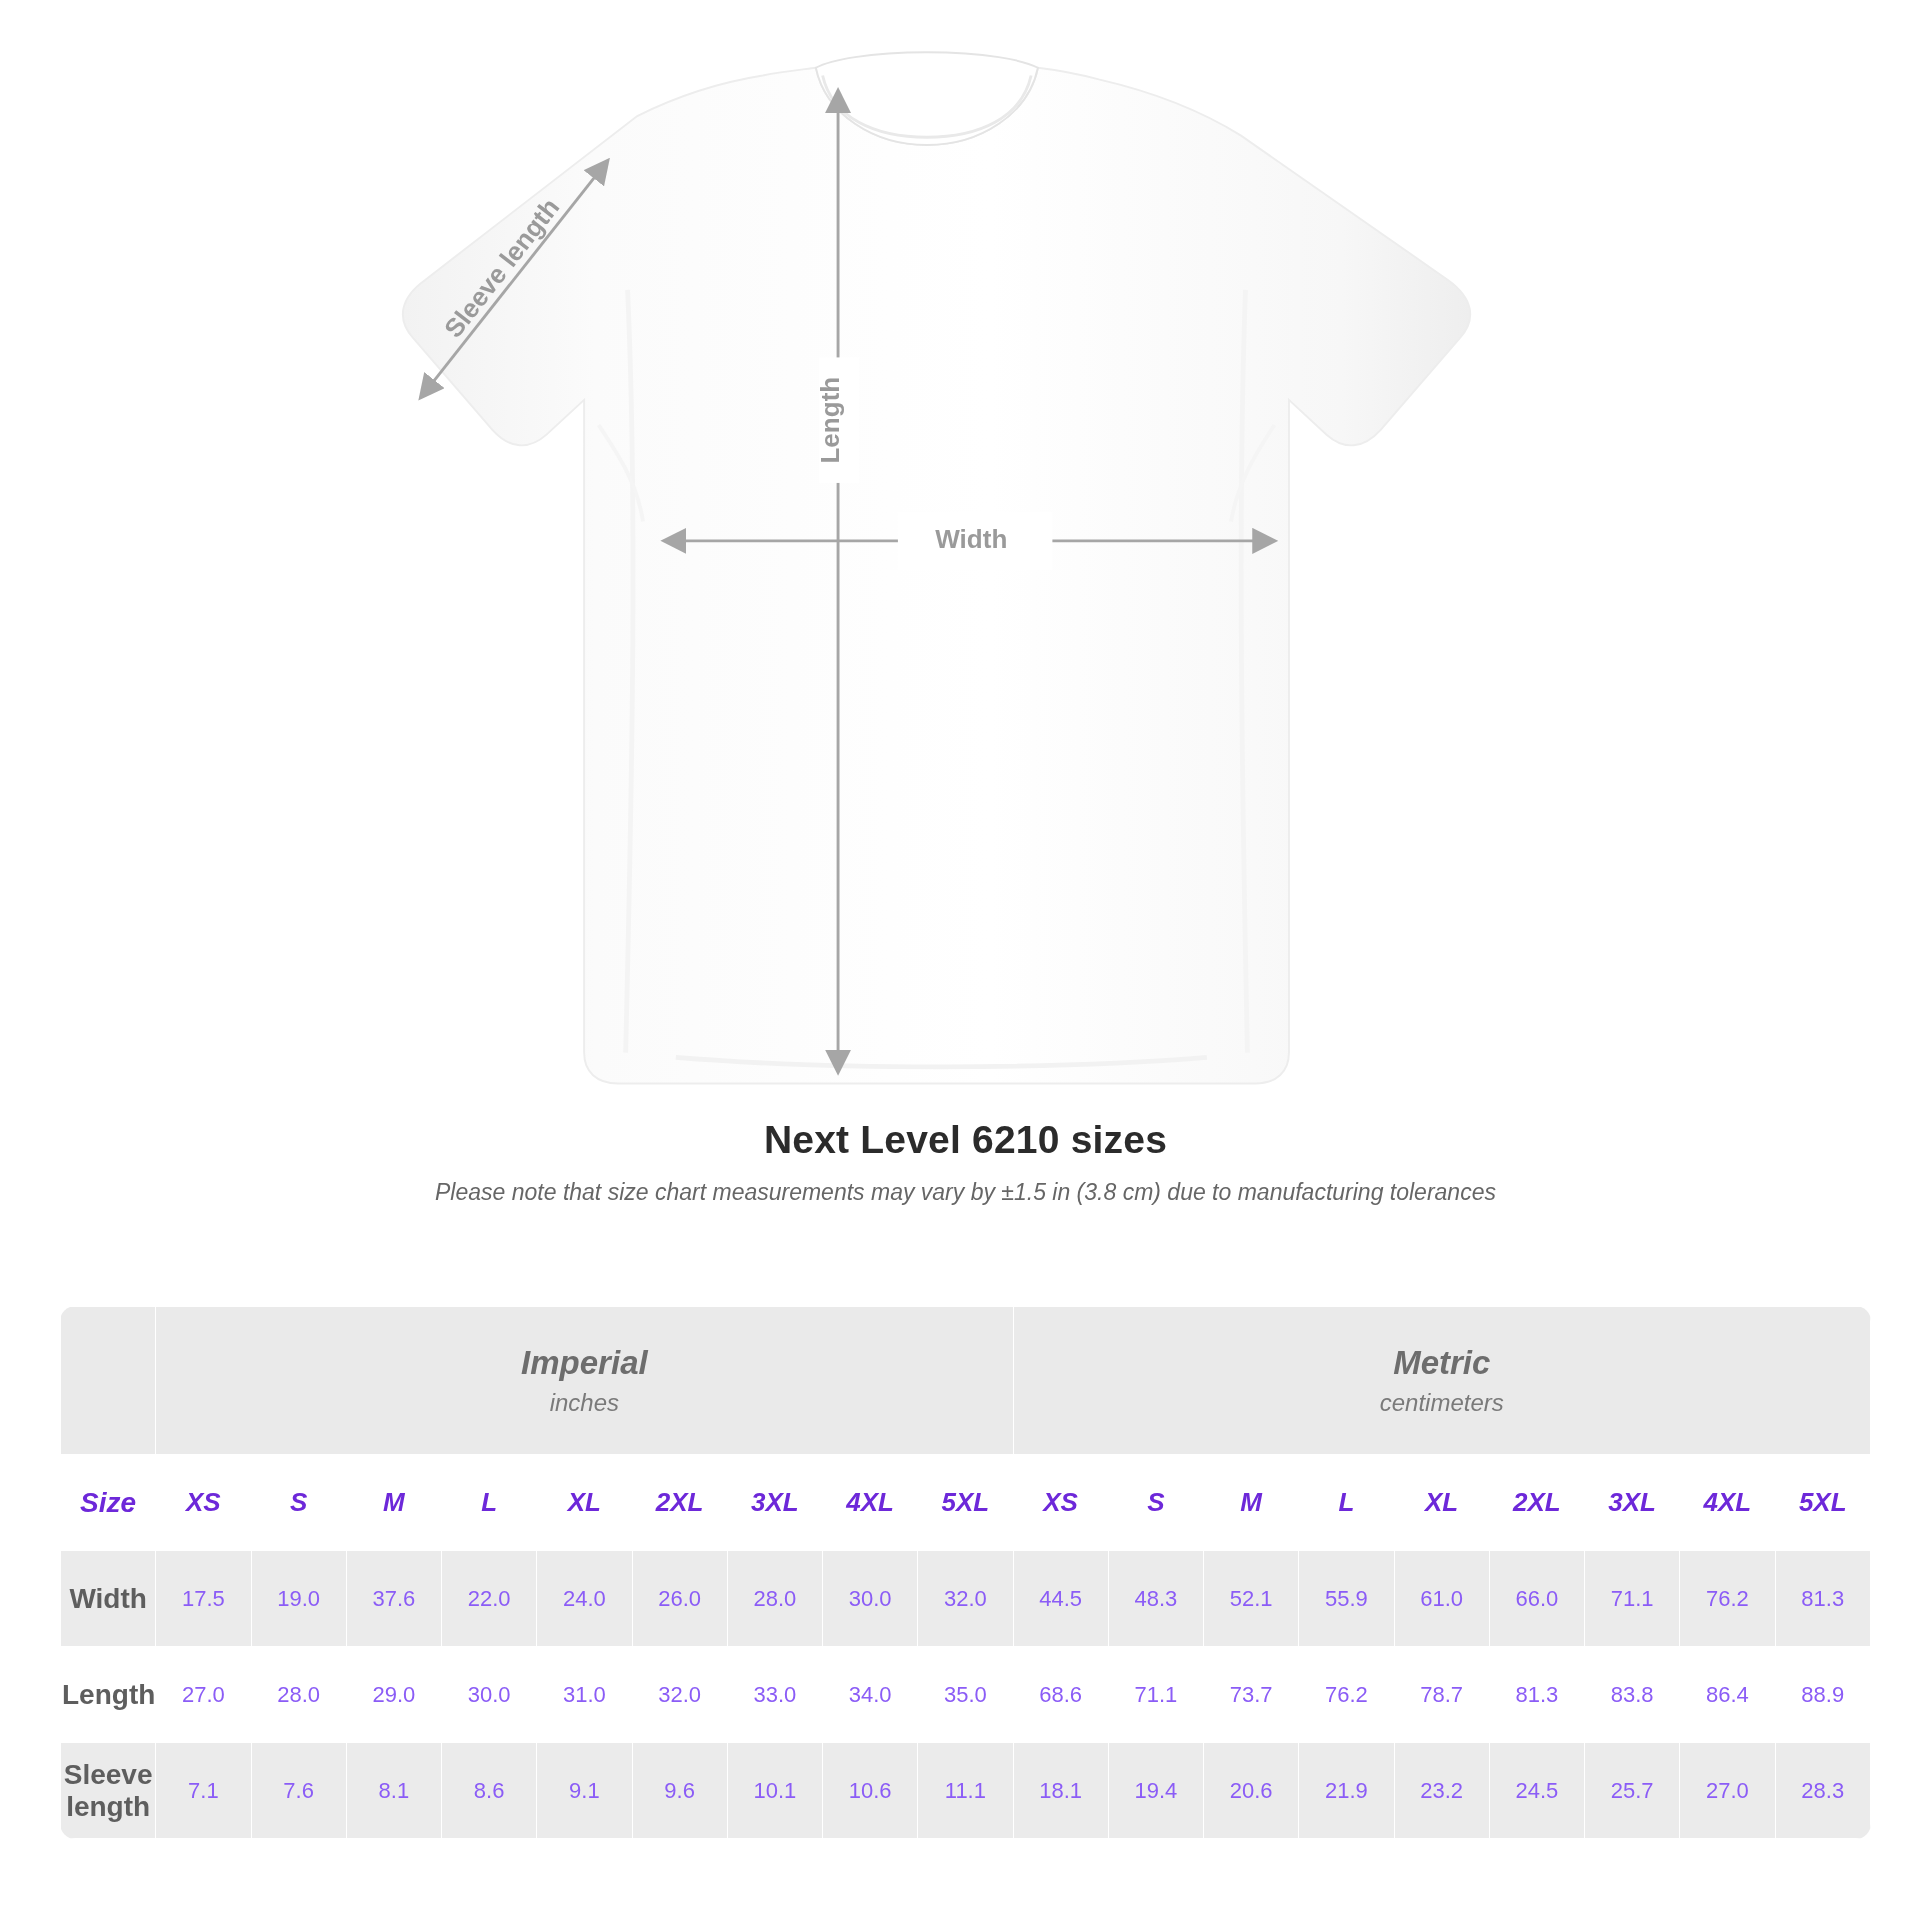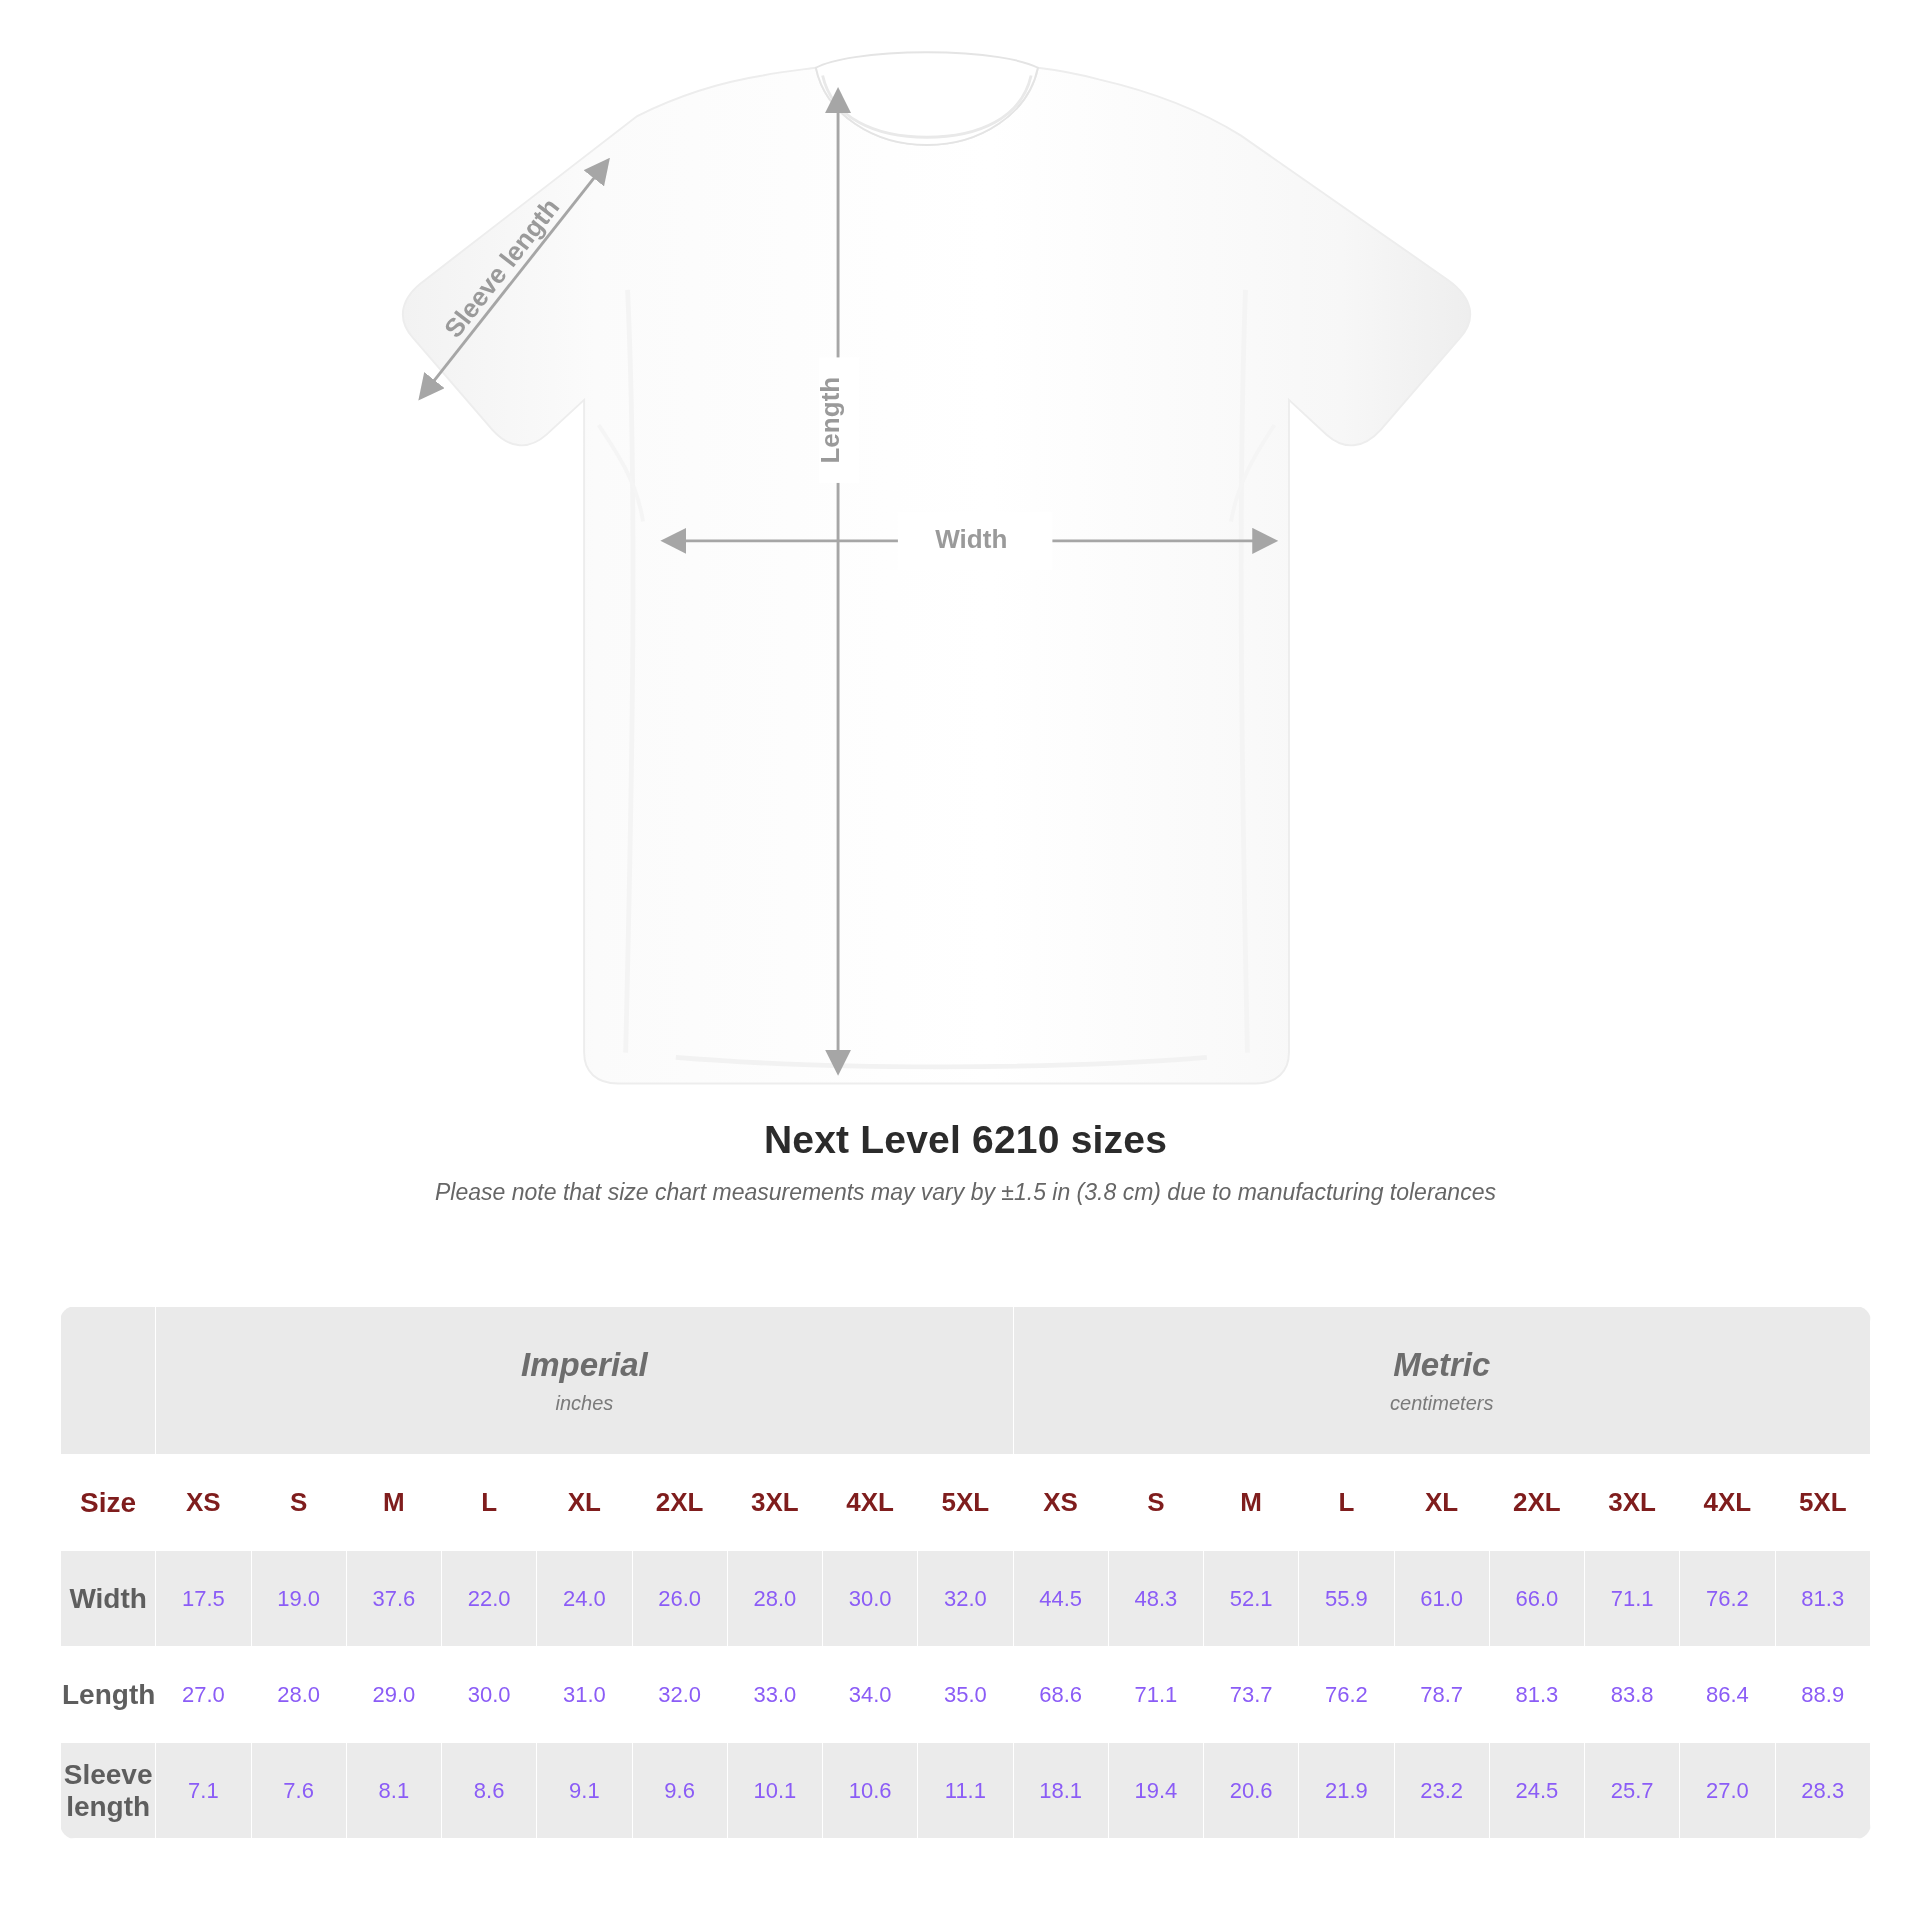--- a/index.html
+++ b/index.html
@@ -77,34 +77,35 @@
     background: #eaeaea;
     height: 145px;
   }
   .unit-head .unit-name {
     font-size: 33px;
     font-style: italic;
     font-weight: bold;
     color: #6d6d6d;
   }
   .unit-head .unit-sub {
-    font-size: 20px;
+    font-size: 24px;
     font-style: italic;
     color: #7a7a7a;
     margin-top: 7.7px;
   }
   .corner-cell {
     background: #eaeaea;
   }
   tr.head-row td {
     background: #ffffff;
     height: 93px;
     font-size: 26px;
     font-weight: bold;
-    color: #7f1d1d;
+    color: #6d28d9;
+    font-style: italic;
   }
   tr.head-row td.rowlabel {
     font-size: 28px;
   }
   tr.data-row td {
     height: 93px;
     font-size: 22px;
     color: #8b5cf6;
   }
   tr.data-row td.rowlabel {

